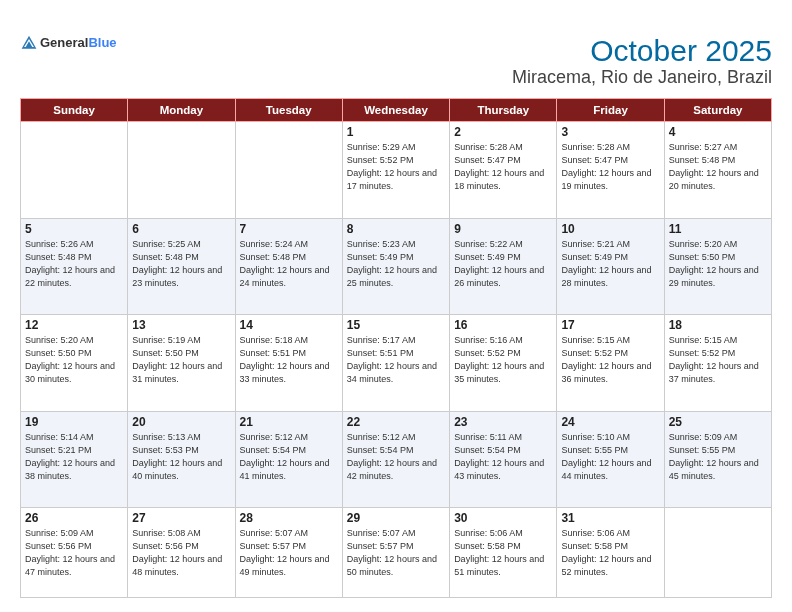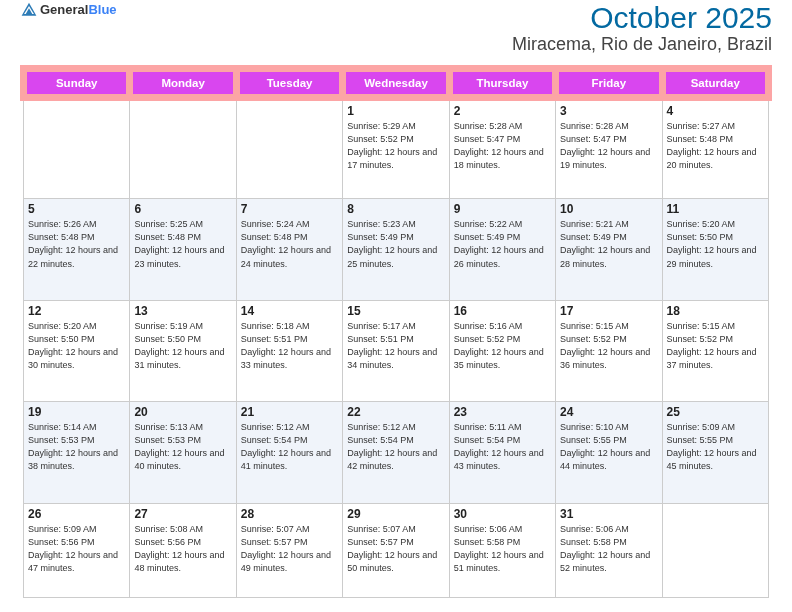--- a/index.html
+++ b/index.html
@@ -6,21 +6,21 @@
     body {
       width: 792px;
       height: 612px;
       font-family: Arial, sans-serif;
       background: #fff;
       overflow: hidden;
     }
     .page {
       width: 792px;
       height: 612px;
-      padding: 1px 20px 14px 20px;
+      padding: 34px 20px 14px 20px;
       display: flex;
       flex-direction: column;
     }
     .header {
       display: flex;
       justify-content: space-between;
       align-items: flex-start;
       margin-bottom: 10px;
     }
     .logo {
@@ -53,27 +53,27 @@
       color: #444;
     }
     .calendar {
       flex: 1;
       border: 1px solid #ccc;
       border-collapse: collapse;
       width: 100%;
       table-layout: fixed;
     }
     .calendar th {
-      background: #d946ef;
+      background: #7f1d1d;
       color: #fff;
       font-size: 11.5px;
       font-weight: bold;
       text-align: center;
       padding: 5px 2px;
-      border: 7px solid #fca5a5;
+      border: 1px solid #fca5a5;
     }
     .calendar td {
       border: 1px solid #ccc;
       vertical-align: top;
       padding: 3px 4px;
       font-size: 9.5px;
       color: #333;
       background: #fff;
       height: 88px;
     }
@@ -267,21 +267,21 @@
             <div class="day-info">Sunrise: 5:15 AM
 Sunset: 5:52 PM
 Daylight: 12 hours
 and 37 minutes.</div>
           </td>
         </tr>
         <tr class="alt-row">
           <td>
             <div class="day-number">19</div>
             <div class="day-info">Sunrise: 5:14 AM
-Sunset: 5:53 PM
+Sunset: 5:21 PM
 Daylight: 12 hours
 and 38 minutes.</div>
           </td>
           <td>
             <div class="day-number">20</div>
             <div class="day-info">Sunrise: 5:13 AM
 Sunset: 5:53 PM
 Daylight: 12 hours
 and 40 minutes.</div>
           </td>

